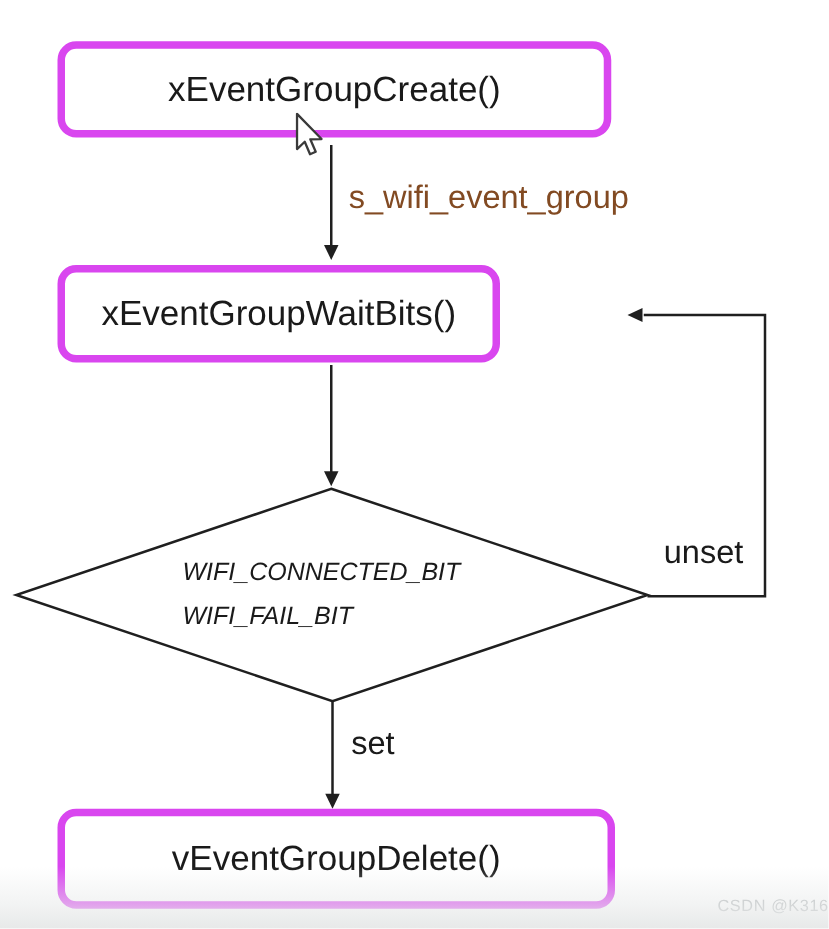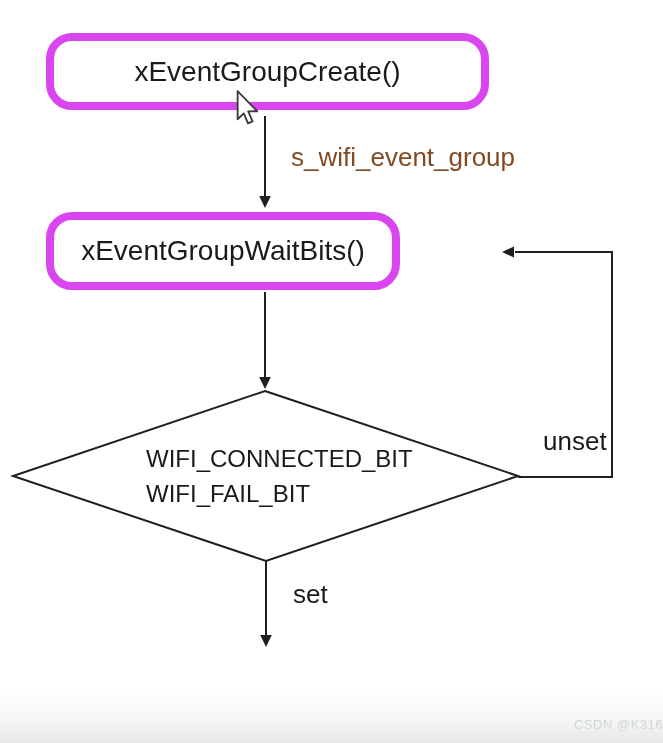--- a/index.html
+++ b/index.html
@@ -12,45 +12,45 @@
     font-family: "Liberation Sans", sans-serif;
     color: #1a1a1a;
   }
   .connectors {
     position: absolute;
     left: 0; top: 0;
     width: 663px; height: 743px;
   }
   .node {
     position: absolute;
-    border: 8px solid #d946ef;
-    border-radius: 26px;
+    border: 6px solid #d946ef;
+    border-radius: 15px;
     background: #ffffff;
     display: flex;
     align-items: center;
     justify-content: center;
     font-size: 28px;
     box-sizing: border-box;
   }
   .node-create  { left: 46px;  top: 33px;  width: 443px; height: 77px; }
   .node-wait    { left: 46px;  top: 212px; width: 354px; height: 78px; }
   .node-delete  { left: 46px;  top: 647px; width: 446px; height: 80px; }
   .decision-text {
     position: absolute;
     left: 146px; top: 441px;
-    font-size: 24px;
+    font-size: 20px;
     line-height: 35px;
     white-space: nowrap;
+    font-style: italic;
   }
   .edge-label {
     position: absolute;
     font-size: 26px;
     line-height: 30px;
     white-space: nowrap;
-    margin-left: 12px;
   }
   .label-group { left: 279px; top: 142px; }
   .label-set   { left: 281px; top: 579px; text-align: center; }
   .label-unset { left: 531px; top: 426px; }
   .cursor {
     position: absolute;
     left: 236px; top: 90px;
     width: 26px; height: 39px;
   }
   .watermark {
@@ -96,20 +96,23 @@
 
   <div class="node node-wait">
     <span>xEventGroupWaitBits()</span>
   </div>
 
   <div class="decision-text">
     <div>WIFI_CONNECTED_BIT</div>
     <div>WIFI_FAIL_BIT</div>
   </div>
 
+  <div class="node node-delete">
+    <span>vEventGroupDelete()</span>
+  </div>
 
   <div class="edge-label label-group" style="color: rgb(130, 74, 34);">s_wifi_event_group</div>
 
   <div class="edge-label label-unset">unset</div>
 
   <div class="edge-label label-set">set</div>
 
   <svg class="cursor" viewBox="0 0 24 36" xmlns="http://www.w3.org/2000/svg">
     <polygon points="1.5,1 1.5,27 7.2,21.6 11.1,30.8 15.3,29 11.3,19.8 19.6,19.6" fill="#ffffff" stroke="#3a3a3a" stroke-width="1.7" stroke-linejoin="round"></polygon>
   </svg>

